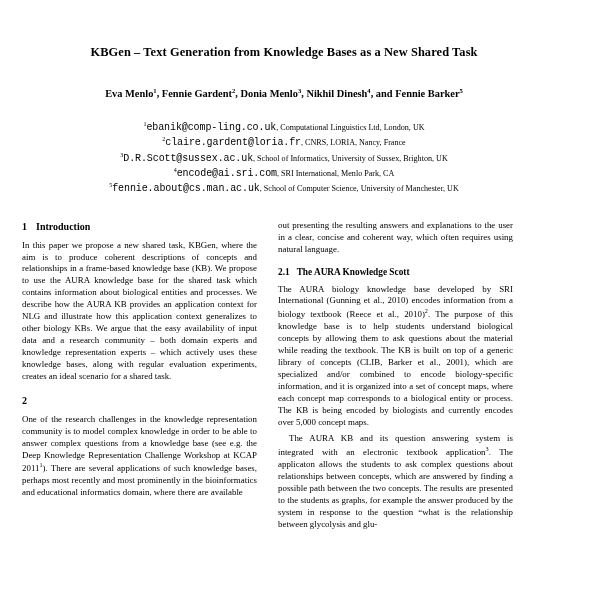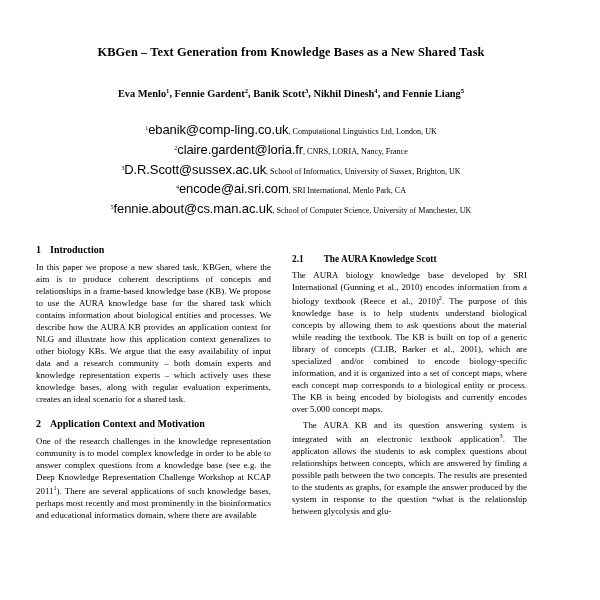--- a/index.html
+++ b/index.html
@@ -11,21 +11,21 @@
     width: 600px;
     height: 600px;
     overflow: hidden;
     font-family: "Liberation Serif", serif;
     color: #000000;
   }
   .page {
     width: 600px;
     height: 600px;
     box-sizing: border-box;
-    padding: 36px 54px 0 36px;
+    padding: 36px 54px 0 22px;
     position: relative;
   }
   .title {
     font-size: 12.4px;
     font-weight: bold;
     text-align: center;
     line-height: 1.3;
     margin: 8px 0 0 0;
     letter-spacing: 0.1px;
   }
@@ -48,22 +48,22 @@
     line-height: 1.52;
   }
   .affiliations .aff-line {
     white-space: nowrap;
   }
   .affiliations sup {
     font-size: 6px;
     vertical-align: super;
   }
   .mono {
-    font-family: Liberation Sans, sans-serif;
-    font-size: 13px;
+    font-family: Liberation Mono, monospace;
+    font-size: 10px;
     letter-spacing: -0.1px;
   }
   .columns {
     margin-top: 24px;
     display: flex;
     gap: 21px;
   }
   .col {
     width: 235px;
     font-size: 8.9px;
@@ -79,21 +79,21 @@
     display: flex;
     gap: 9px;
     text-align: left;
   }
   .sec-head.first { margin-top: 0; }
   .subsec-head {
     font-size: 9.3px;
     font-weight: bold;
     margin: 10px 0 5px 0;
     display: flex;
-    gap: 20px;
+    gap: 7px;
     text-align: left;
   }
   .sec-num { flex: none; }
   p.para {
     margin: 0 0 0 0;
     text-indent: 0;
   }
   p.para + p.para {
     margin-top: 4px;
   }
@@ -104,21 +104,21 @@
   }
 </style>
 </head>
 <body>
 
 <div class="page">
 
   <div class="title">KBGen – Text Generation from Knowledge Bases as a New Shared Task</div>
 
   <div class="authors">
-    <span>Eva Menlo</span><sup>1</sup>, <span>Fennie Gardent</span><sup>2</sup>, <span>Banik Scott</span><sup>3</sup>, <span>Nikhil Dinesh</span><sup>4</sup>, and <span>Fennie Liang</span><sup>5</sup>
+    <span>Eva Menlo</span><sup>1</sup>, <span>Fennie Gardent</span><sup>2</sup>, <span>Donia Menlo</span><sup>3</sup>, <span>Nikhil Dinesh</span><sup>4</sup>, and <span>Fennie Barker</span><sup>5</sup>
   </div>
 
   <div class="affiliations">
     <div class="aff-line"><sup>1</sup><span class="mono">ebanik@comp-ling.co.uk</span><span>, Computational Linguistics Ltd, London, UK</span></div>
     <div class="aff-line"><sup>2</sup><span class="mono">claire.gardent@loria.fr</span><span>, CNRS, LORIA, Nancy, France</span></div>
     <div class="aff-line"><sup>3</sup><span class="mono">D.R.Scott@sussex.ac.uk</span><span>, School of Informatics, University of Sussex, Brighton, UK</span></div>
     <div class="aff-line"><sup>4</sup><span class="mono">encode@ai.sri.com</span><span>, SRI International, Menlo Park, CA</span></div>
     <div class="aff-line"><sup>5</sup><span class="mono">fennie.about@cs.man.ac.uk</span><span>, School of Computer Science, University of Manchester, UK</span></div>
   </div>
 
@@ -126,26 +126,26 @@
 
     <div class="col">
       <div class="sec-head first">
         <span class="sec-num">1</span>
         <span>Introduction</span>
       </div>
       <p class="para">In this paper we propose a new shared task, KBGen, where the aim is to produce coherent descriptions of concepts and relationships in a frame-based knowledge base (KB). We propose to use the AURA knowledge base for the shared task which contains information about biological entities and processes. We describe how the AURA KB provides an application context for NLG and illustrate how this application context generalizes to other biology KBs. We argue that the easy availability of input data and a research community – both domain experts and knowledge representation experts – which actively uses these knowledge bases, along with regular evaluation experiments, creates an ideal scenario for a shared task.</p>
 
       <div class="sec-head">
         <span class="sec-num">2</span>
-        <span>Application Context and Motivation</span>
       </div>
       <p class="para"><span>One of the research challenges in the knowledge representation community is to model complex knowledge in order to be able to answer complex questions from a knowledge base (see e.g. the Deep Knowledge Representation Challenge Workshop at KCAP 2011</span><sup class="ref">1</sup><span>). There are several applications of such knowledge bases, perhaps most recently and most prominently in the bioinformatics and educational informatics domain, where there are available</span></p>
     </div>
 
     <div class="col">
+      <p class="para">out presenting the resulting answers and explanations to the user in a clear, concise and coherent way, which often requires using natural language.</p>
 
       <div class="subsec-head">
         <span class="sec-num">2.1</span>
         <span>The AURA Knowledge Scott</span>
       </div>
 
       <p class="para"><span>The AURA biology knowledge base developed by SRI International (Gunning et al., 2010) encodes information from a biology textbook (Reece et al., 2010)</span><sup class="ref">2</sup><span>. The purpose of this knowledge base is to help students understand biological concepts by allowing them to ask questions about the material while reading the textbook. The KB is built on top of a generic library of concepts (CLIB, Barker et al., 2001), which are specialized and/or combined to encode biology-specific information, and it is organized into a set of concept maps, where each concept map corresponds to a biological entity or process. The KB is being encoded by biologists and currently encodes over 5,000 concept maps.</span></p>
 
       <p class="para indent"><span>The AURA KB and its question answering system is integrated with an electronic textbook application</span><sup class="ref">3</sup><span>. The applicaton allows the students to ask complex questions about relationships between concepts, which are answered by finding a possible path between the two concepts. The results are presented to the students as graphs, for example the answer produced by the system in response to the question “what is the relationship between glycolysis and glu-</span></p>
     </div>

